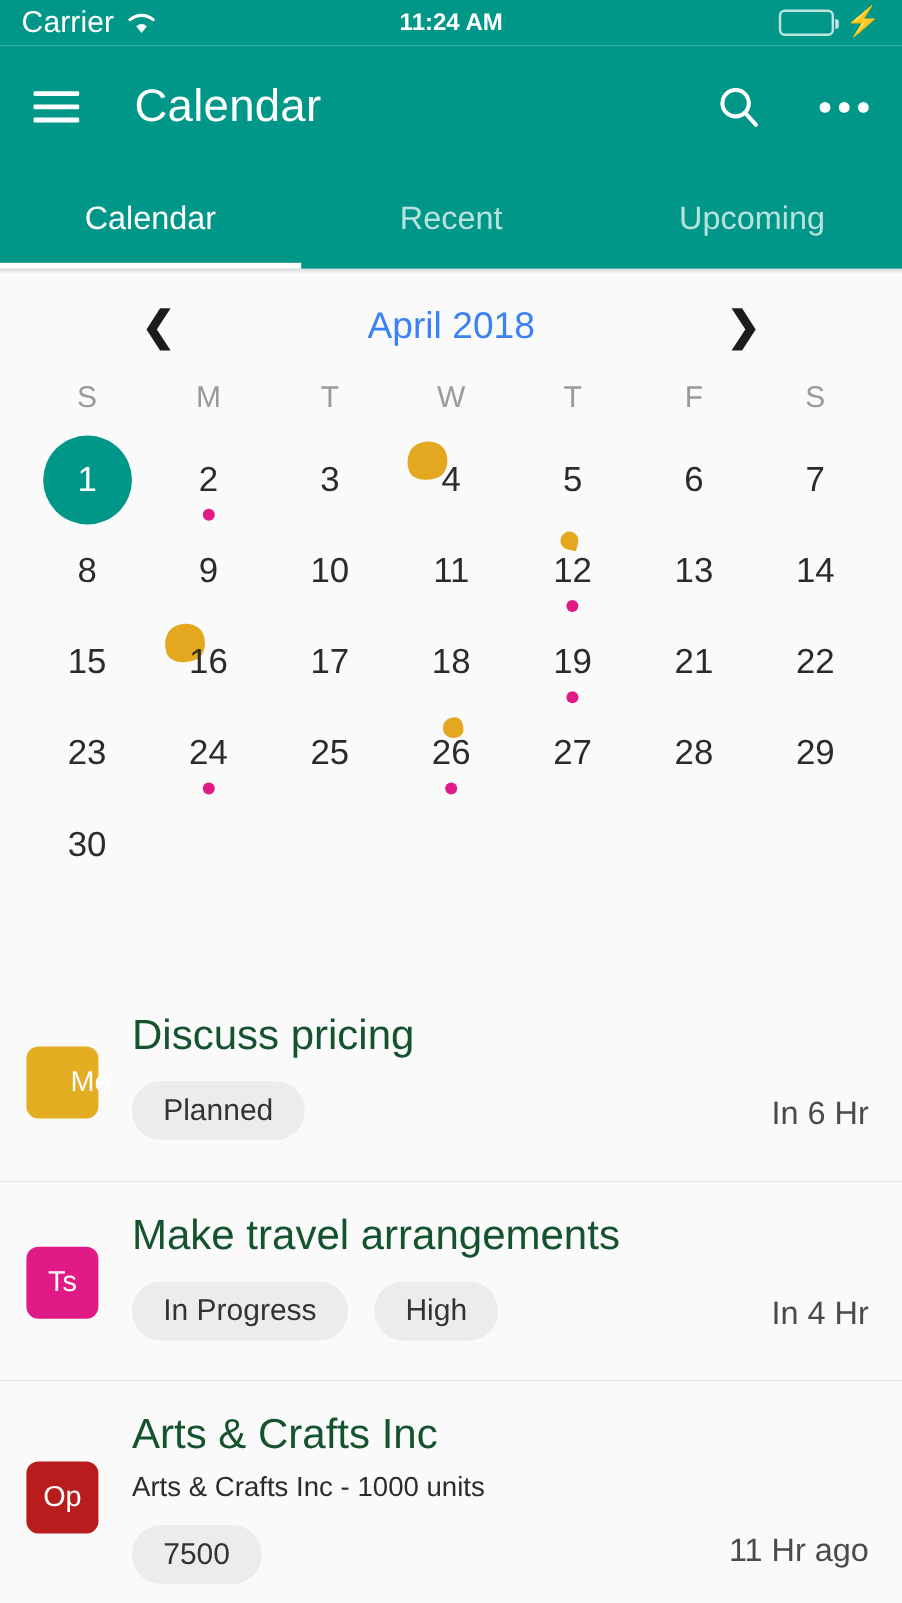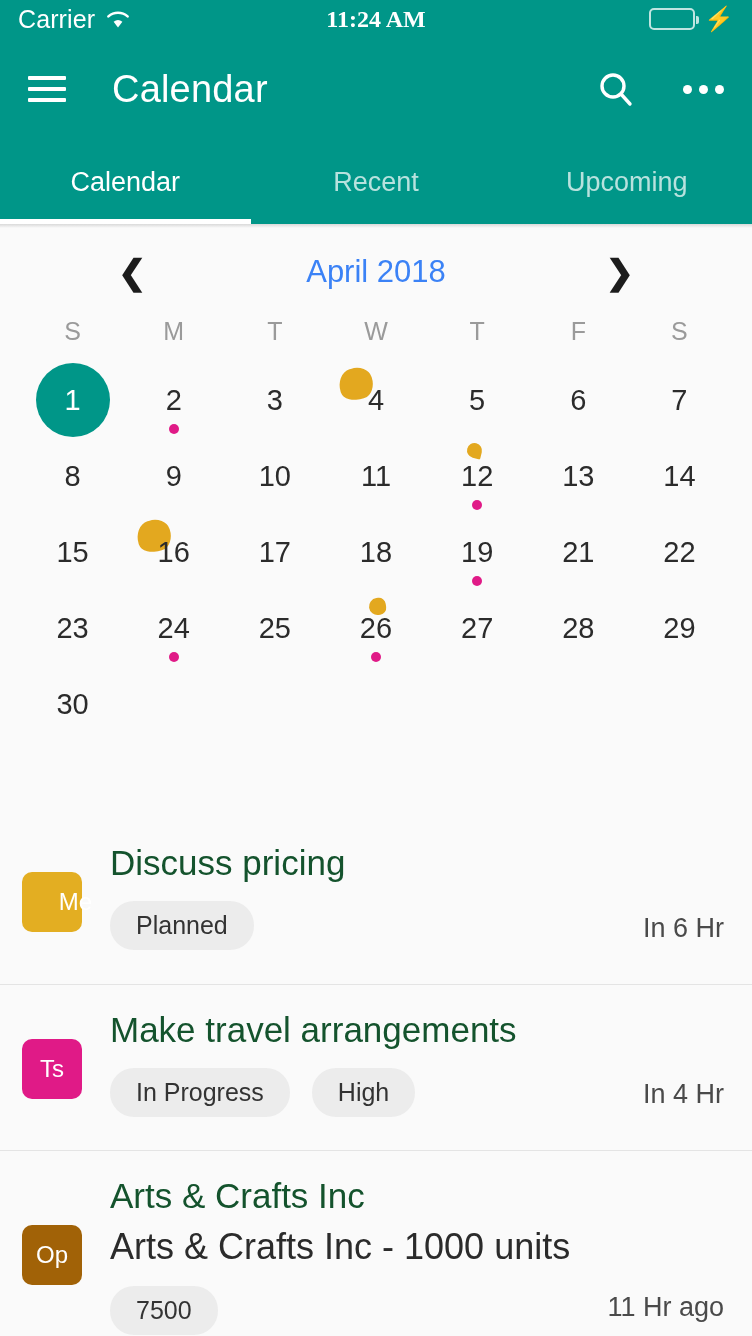--- a/index.html
+++ b/index.html
@@ -14,21 +14,21 @@
   
   .statusbar {
     height:38px; background:#009688; color:#fff;
     display:flex; align-items:center; position:relative;
     padding:0 18px; font-size:25px;
   }
   .sb-left { display:flex; align-items:center; gap:10px; }
   .sb-carrier { font-size:25px; letter-spacing:.1px; }
   .sb-center {
     position:absolute; left:0; right:0; text-align:center;
-    font-size:24px; font-weight:bold; pointer-events:none;font-family:Liberation Serif, serif;
+    font-size:20px; font-weight:bold; pointer-events:none;
   }
   .sb-right {
     margin-left:auto; display:flex; align-items:center; gap:4px;
     position:relative; z-index:2;
   }
   .batt {
     width:46px; height:22px; border:2px solid rgba(255,255,255,.75);
     border-radius:5px; padding:2px; position:relative;
   }
   .batt::after {
@@ -125,21 +125,21 @@
     min-height:166px;
   }
   .row:first-child { border-top:none; }
   .badge {
     width:60px; height:60px; border-radius:10px; flex:0 0 60px;
     color:#fff; display:flex; align-items:center; justify-content:center;
     font-size:24px; align-self:center;
   }
   .rowbody { flex:1; margin-left:28px; }
   .rowtitle { font-size:35px; color:#14532d; line-height:1.18; }
-  .rowsub { font-size:36px; color:#2b2b2b; margin-top:10px; }
+  .rowsub { font-size:23px; color:#2b2b2b; margin-top:10px; }
   .chips { display:flex; gap:22px; margin-top:18px; align-items:center; }
   .chip {
     background:#ECECEC; color:#333; border-radius:24px;
     padding:10px 26px; font-size:25px; white-space:nowrap;
   }
   .rowtime {
     position:absolute; right:28px; bottom:40px;
     font-size:27px; color:#4a4a4a;
   }
   .row.partial { min-height:0; padding-bottom:0; }
@@ -336,21 +336,21 @@
         <div class="rowbody">
           <div class="rowtitle">Make travel arrangements</div>
           <div class="chips">
             <span class="chip">In Progress</span>
             <span class="chip">High</span>
           </div>
         </div>
         <div class="rowtime">In 4 Hr</div>
       </div>
       <div class="row partial">
-        <div class="badge" style="background: #a16207;">Op</div>
+        <div class="badge" style="background: #b91c1c;">Op</div>
         <div class="rowbody">
           <div class="rowtitle">Arts &amp; Crafts Inc</div>
           <div class="rowsub">Arts &amp; Crafts Inc - 1000 units</div>
           <div class="chips">
             <span class="chip">7500</span>
           </div>
         </div>
         <div class="rowtime">11 Hr ago</div>
       </div>
     </div>

